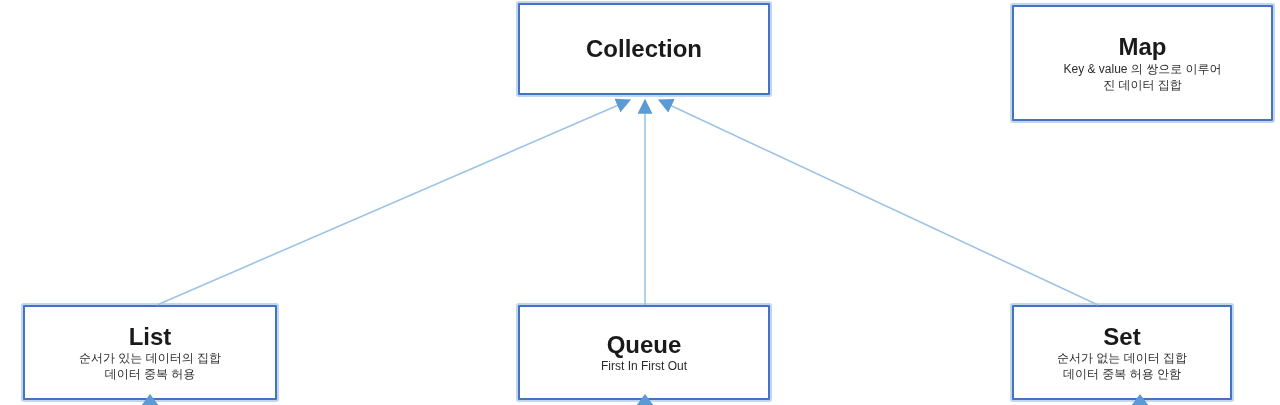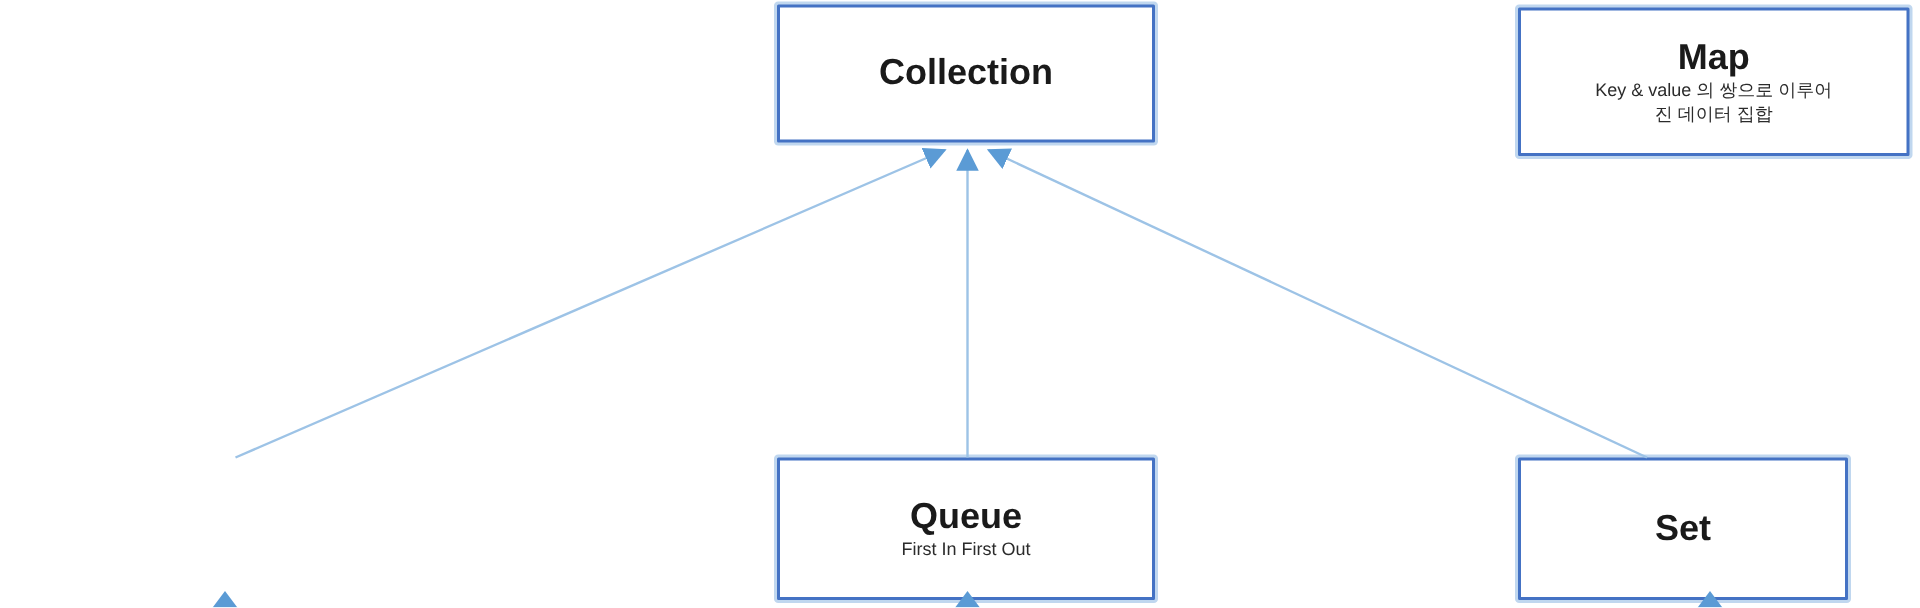--- a/index.html
+++ b/index.html
@@ -42,21 +42,21 @@
     color:var(--text);
     white-space:nowrap;
   }
   .node-desc{
     font-size:12px;
     line-height:1.35;
     color:#2b2b2b;
     white-space:nowrap;
   }
   .node-collection{left:518px;top:3px;width:252px;height:92px;}
-  .node-map{left:1012px;top:5px;width:261px;height:99px;}
+  .node-map{left:1012px;top:5px;width:261px;height:116px;}
   .node-list{left:23px;top:305px;width:254px;height:95px;}
   .node-queue{left:518px;top:305px;width:252px;height:95px;text-align:right;}
   .node-set{left:1012px;top:305px;width:220px;height:95px;}
   .edge{stroke:var(--connector);stroke-width:1.6;fill:none;}
   .arrowfill{fill:var(--arrowhead);}
 </style>
 </head>
 <body>
 
 <div class="canvas">
@@ -80,23 +80,30 @@
   <div class="node node-collection">
     <div class="node-title">Collection</div>
   </div>
 
   <div class="node node-map">
     <div class="node-title">Map</div>
     <div class="node-desc">Key &amp; value 의 쌍으로 이루어</div>
     <div class="node-desc">진 데이터 집합</div>
   </div>
 
+  <div class="node node-list">
+    <div class="node-title">List</div>
+    <div class="node-desc">순서가 있는 데이터의 집합</div>
+    <div class="node-desc">데이터 중복 허용</div>
+  </div>
 
   <div class="node node-queue">
     <div class="node-title">Queue</div>
     <div class="node-desc">First In First Out</div>
   </div>
 
   <div class="node node-set">
     <div class="node-title">Set</div>
+    <div class="node-desc">순서가 없는 데이터 집합</div>
+    <div class="node-desc">데이터 중복 허용 안함</div>
   </div>
 
 </div>
 
 </body></html>

